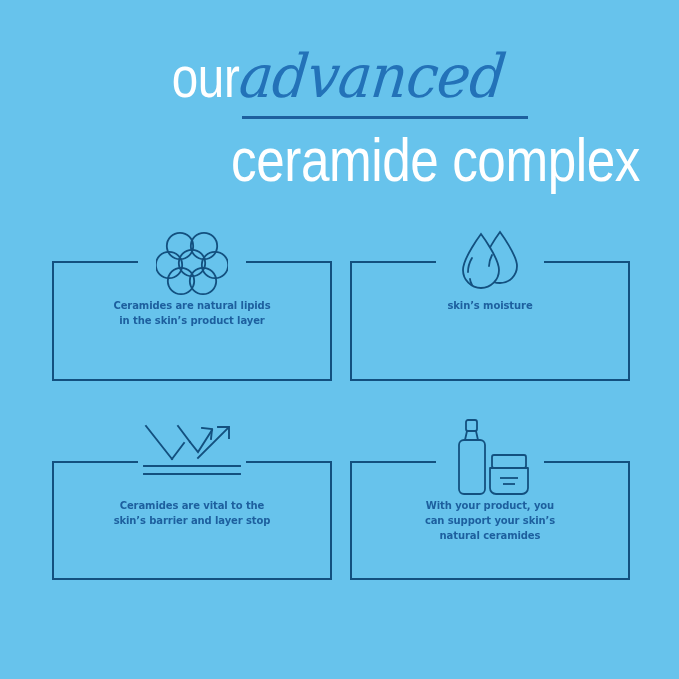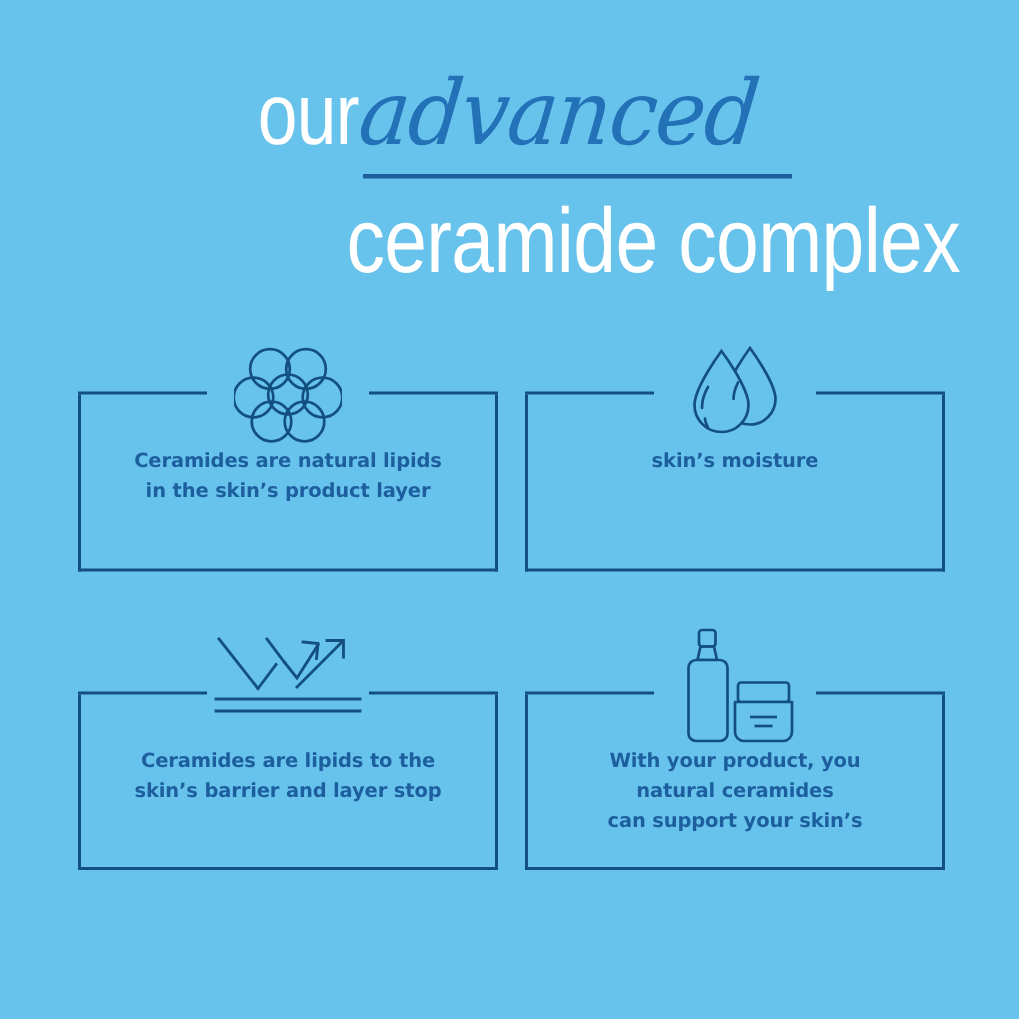--- a/index.html
+++ b/index.html
@@ -131,21 +131,21 @@
     transform: translateX(-50%);
     top: 0;
   }
   .card-text {
     position: absolute;
     left: 12px;
     right: 12px;
     text-align: center;
     color: #1d5f9e;
     font-family: "DejaVu Sans", sans-serif;
-    font-size: 13px;
+    font-size: 10px;
     font-weight: 700;
     line-height: 1.52;
     letter-spacing: -0.1px;
   }
   .card-0 .card-text, .card-1 .card-text { top: 70px; }
   .card-2 .card-text, .card-3 .card-text { top: 80px; }
   .card-text > div { white-space: nowrap; }
 </style>
 </head>
 <body>
@@ -223,21 +223,21 @@
         <path d="M62 10 L72 11 L71 21"></path>
 
         <path d="M58 40 L88 10"></path>
         <path d="M78 9 L89 9 L89 20"></path>
 
         <path d="M4 48 L100 48"></path>
         <path d="M4 56 L100 56"></path>
       </svg>
     </div>
     <div class="card-text">
-      <div>Ceramides are lipids to the</div>
+      <div>Ceramides are vital to the</div>
       <div>skin’s barrier and layer stop</div>
     </div>
   </div>
 
   <div class="card card-3">
     <div class="frame">
       <span class="frame-top-left"></span>
       <span class="frame-top-right"></span>
     </div>
     <div class="card-icon">
@@ -252,18 +252,18 @@
         <rect x="50" y="37" width="34" height="13" rx="2" fill="#67c3ec"></rect>
 
         <path d="M48 50 L86 50 L86 70 A6 6 0 0 1 80 76 L54 76 A6 6 0 0 1 48 70 Z" fill="#67c3ec"></path>
 
         <path d="M58 60 L76 60"></path>
         <path d="M61 66 L73 66"></path>
       </svg>
     </div>
     <div class="card-text">
       <div>With your product, you</div>
+      <div>can support your skin’s</div>
       <div>natural ceramides</div>
-      <div>can support your skin’s</div>
     </div>
   </div>
 
 </div>
 
 </body></html>

